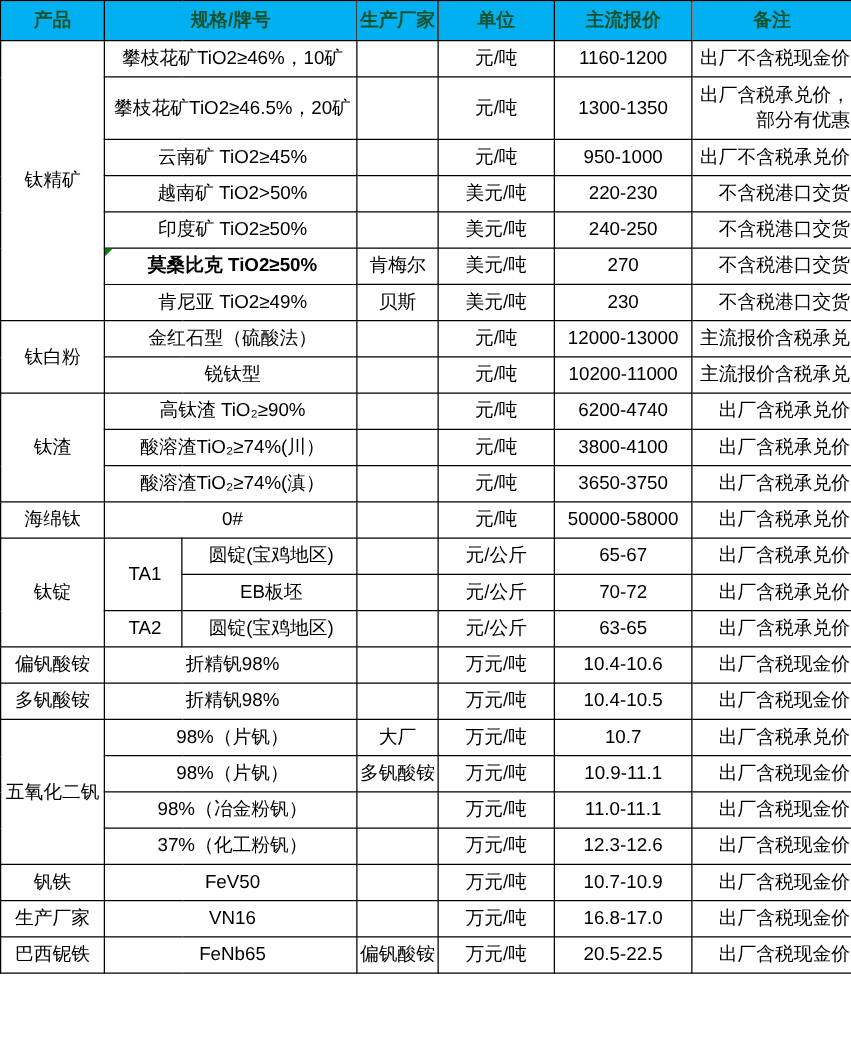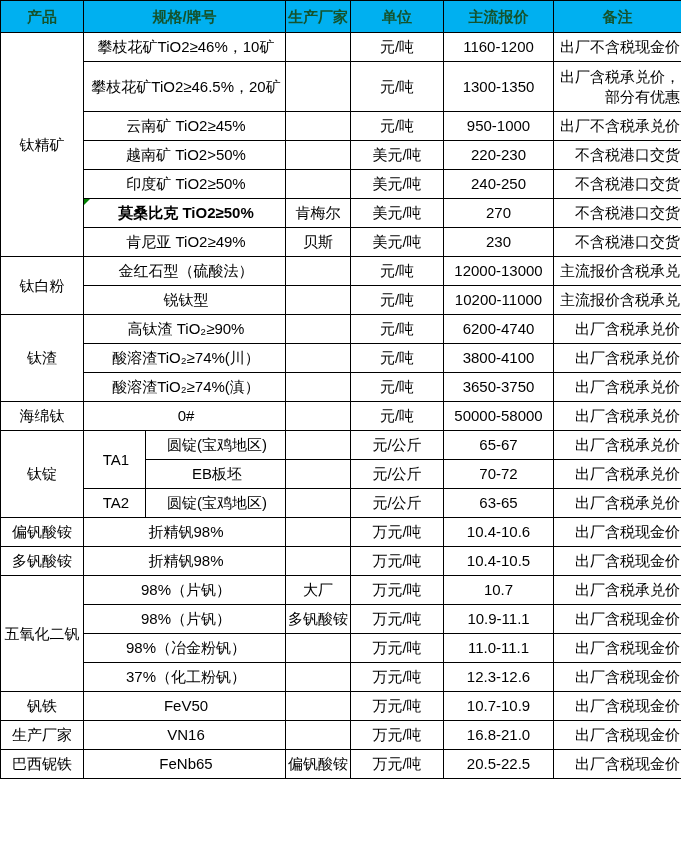--- a/index.html
+++ b/index.html
@@ -230,21 +230,21 @@
           <td class="c"></td>
           <td class="c">万元/吨</td>
           <td class="c">10.7-10.9</td>
           <td class="remark">出厂含税现金价</td>
         </tr>
         <tr>
           <td class="product" rowspan="1">生产厂家</td>
           <td class="l" colspan="2">VN16</td>
           <td class="c"></td>
           <td class="c">万元/吨</td>
-          <td class="c">16.8-21.0</td>
+          <td class="c">16.8-17.0</td>
           <td class="remark">出厂含税现金价</td>
         </tr>
         <tr>
           <td class="product" rowspan="1">巴西铌铁</td>
           <td class="l" colspan="2">FeNb65</td>
           <td class="c">偏钒酸铵</td>
           <td class="c">万元/吨</td>
           <td class="c">20.5-22.5</td>
           <td class="remark">出厂含税现金价</td>
         </tr>

